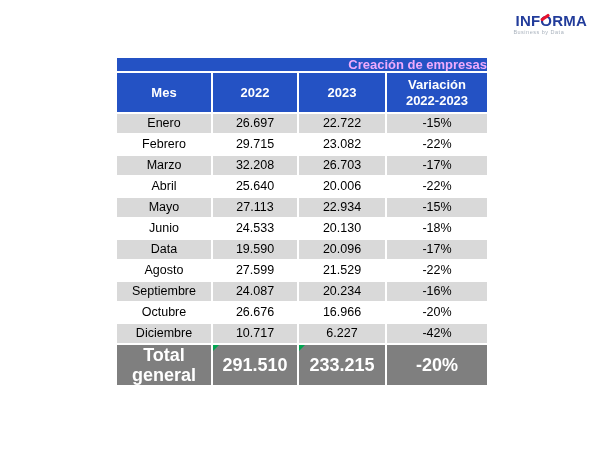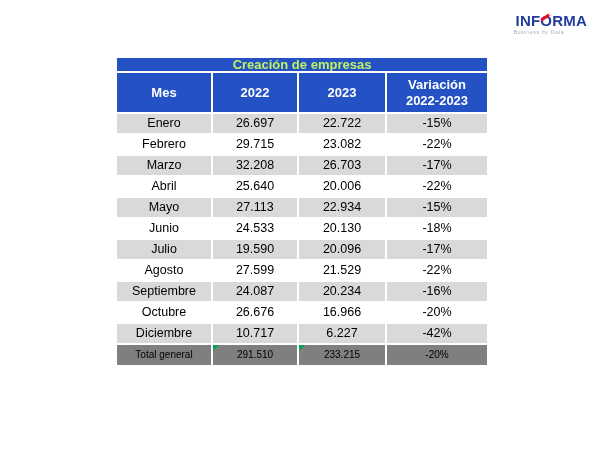--- a/index.html
+++ b/index.html
@@ -17,35 +17,35 @@
     background:#E8112D; transform:rotate(-35deg); border-radius:1px; pointer-events:none;
   }
   .logo-tagline { font-size:5.5px; color:#A9B2BD; margin-top:2px; letter-spacing:0.5px; }
 
   
   .table-wrap { position:absolute; left:115px; top:56px; }
   table { border-collapse:collapse; table-layout:fixed; }
   th, td { border:2px solid #ffffff; text-align:center; vertical-align:middle; padding:0; overflow:hidden; }
 
   .title-row th {
-    background:#2452C4; color:#bef264; font-size:13px; font-weight:bold;
-    height:13px; line-height:13px;
+    background:#2452C4; color:#f0abfc; font-size:13px; font-weight:bold;
+    height:13px; line-height:13px;text-align:right;
   }
   .header-row th {
     background:#2452C4; color:#ffffff; font-size:13px; font-weight:bold; height:39px;
   }
   .th-var { white-space:pre-line; line-height:16px; }
 
   tbody td { font-size:12.5px; color:#000000; height:19px; line-height:19px; }
   tbody tr:nth-child(odd) td { background:#D9D9D9; }
   tbody tr:nth-child(even) td { background:#ffffff; }
 
   .total-row td {
-    background:#7F7F7F; color:#000000; font-weight:normal;
-    font-size:10px; height:20px; line-height:20px;
+    background:#7F7F7F; color:#ffffff; font-weight:bold;
+    font-size:18px; height:20px; line-height:20px;
   }
   .rel { position:relative; }
   .flag {
     position:absolute; top:0; left:0; width:0; height:0;
     border-top:6px solid #00A550; border-right:6px solid transparent;
   }
 </style>
 </head>
 <body>
 
@@ -105,21 +105,21 @@
         <td>22.934</td>
         <td>-15%</td>
       </tr>
       <tr>
         <td>Junio</td>
         <td>24.533</td>
         <td>20.130</td>
         <td>-18%</td>
       </tr>
       <tr>
-        <td>Julio</td>
+        <td>Data</td>
         <td>19.590</td>
         <td>20.096</td>
         <td>-17%</td>
       </tr>
       <tr>
         <td>Agosto</td>
         <td>27.599</td>
         <td>21.529</td>
         <td>-22%</td>
       </tr>

